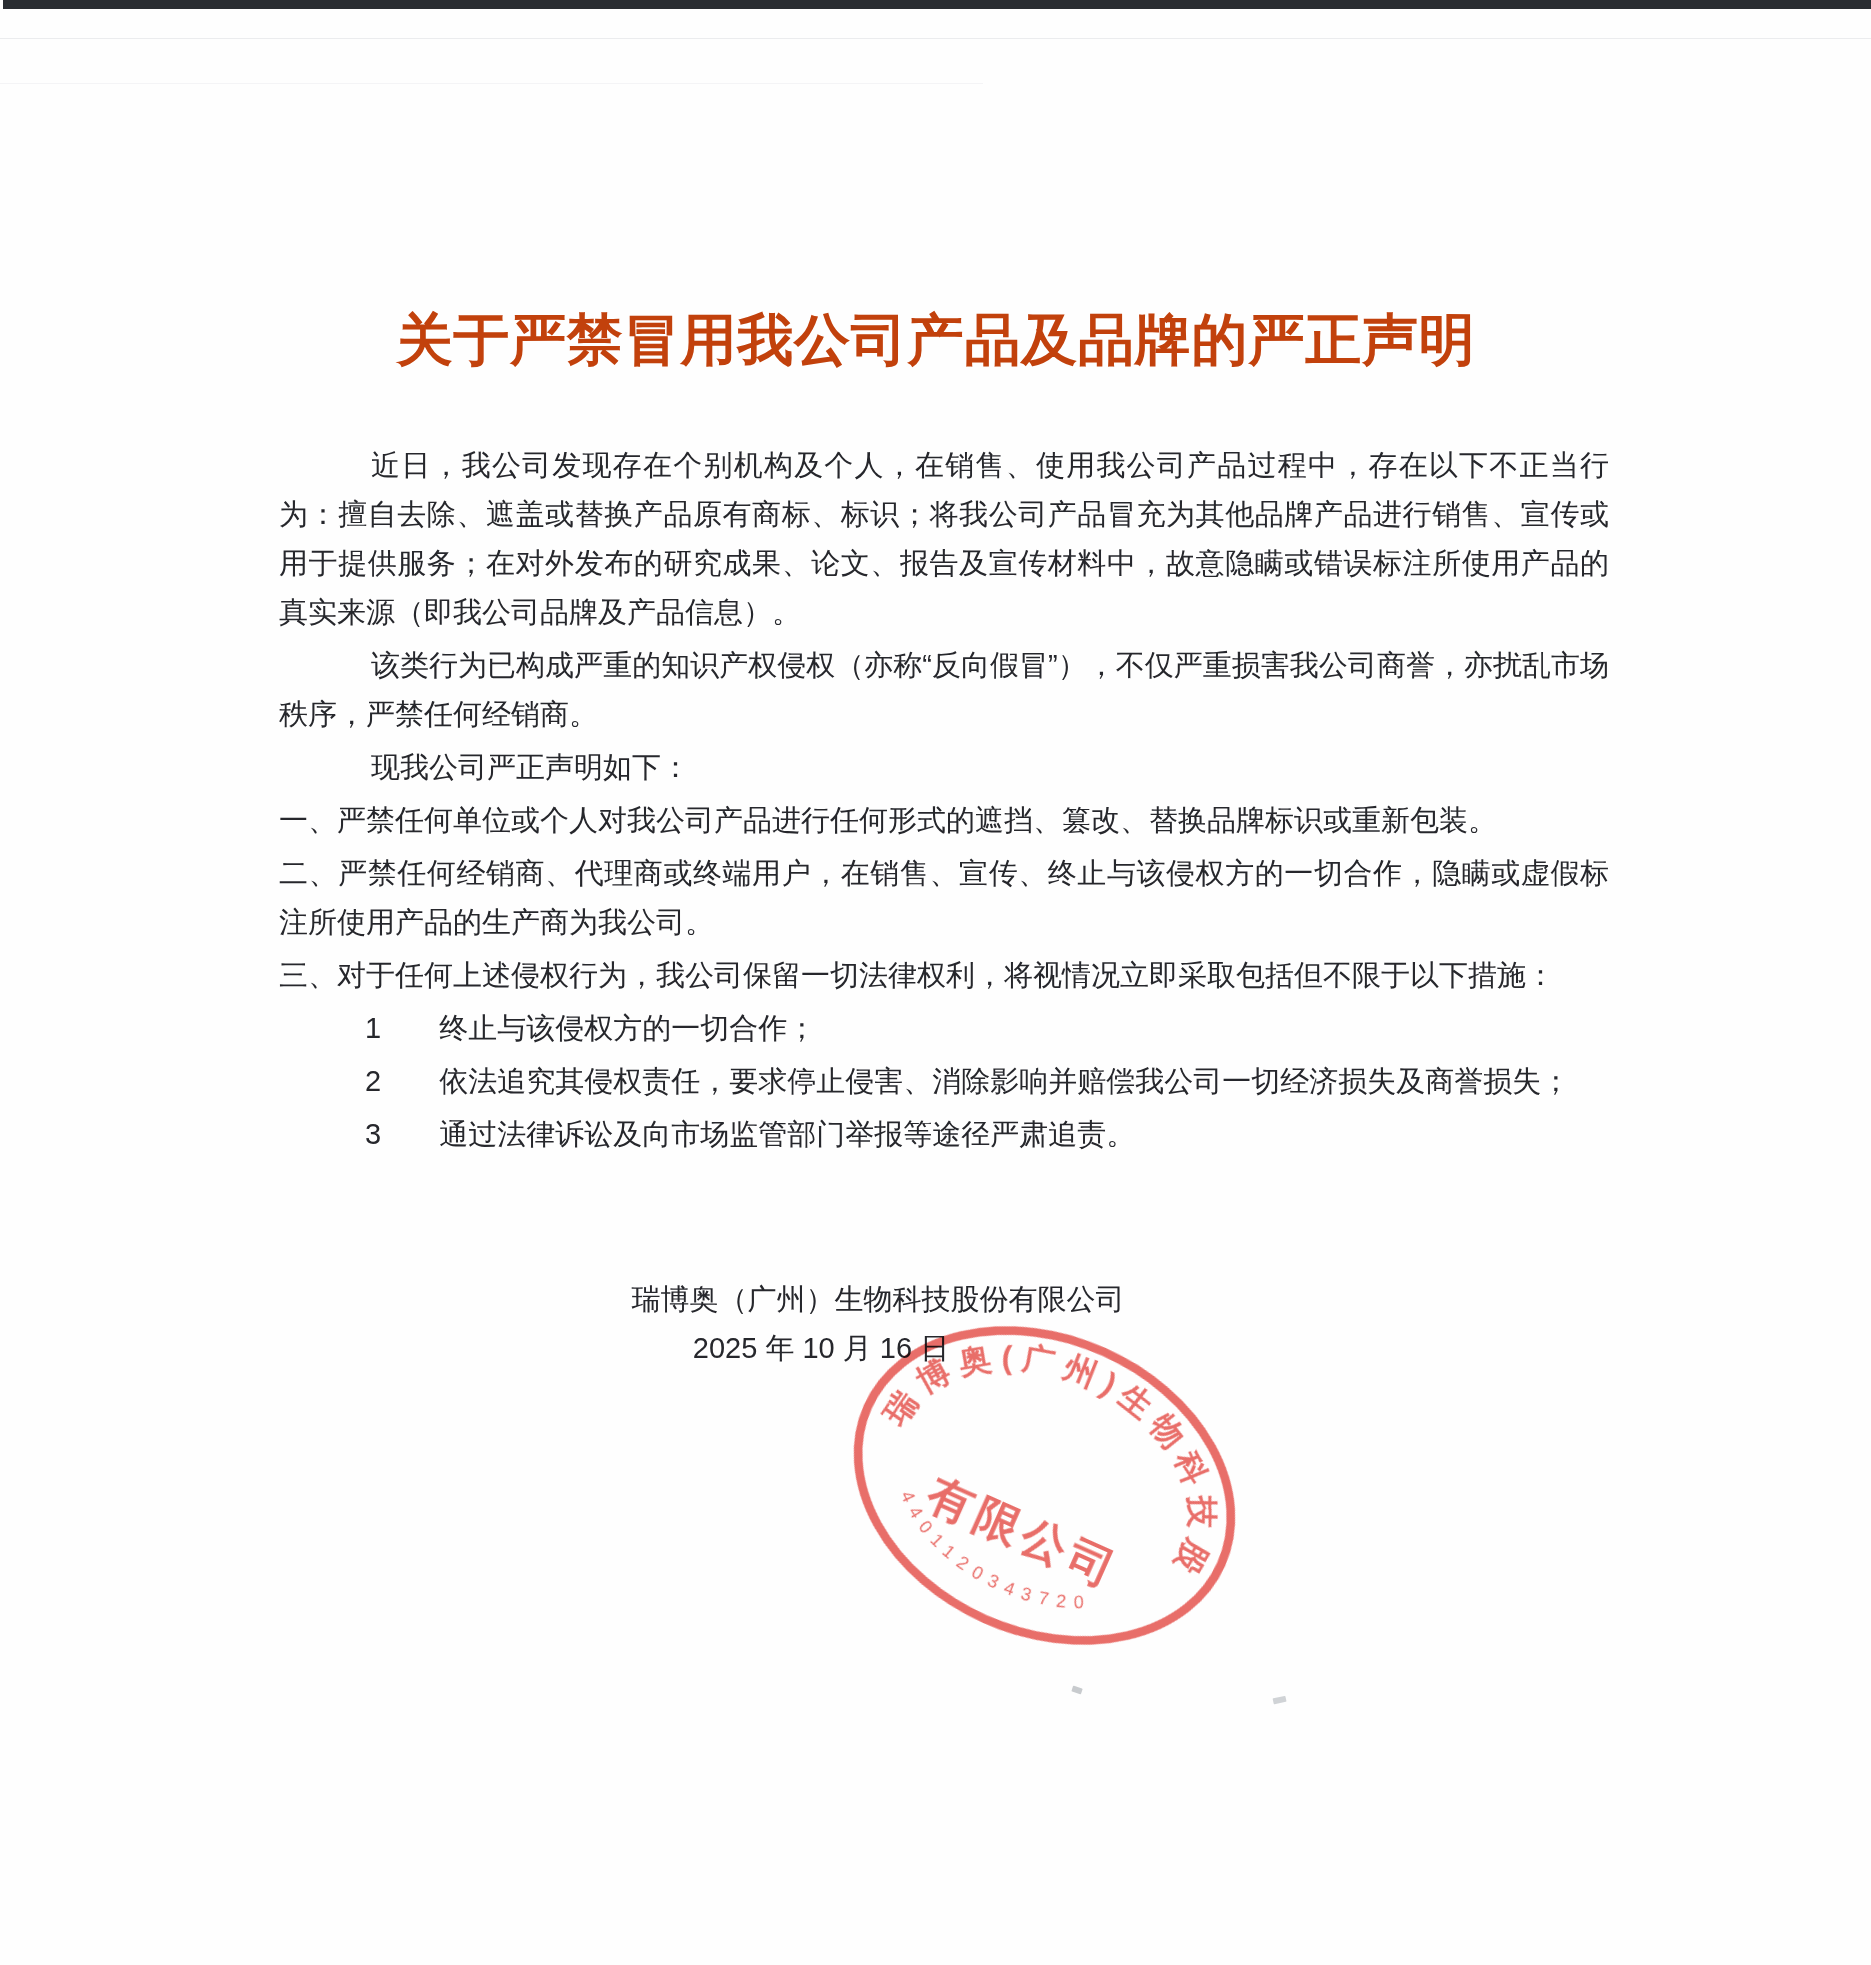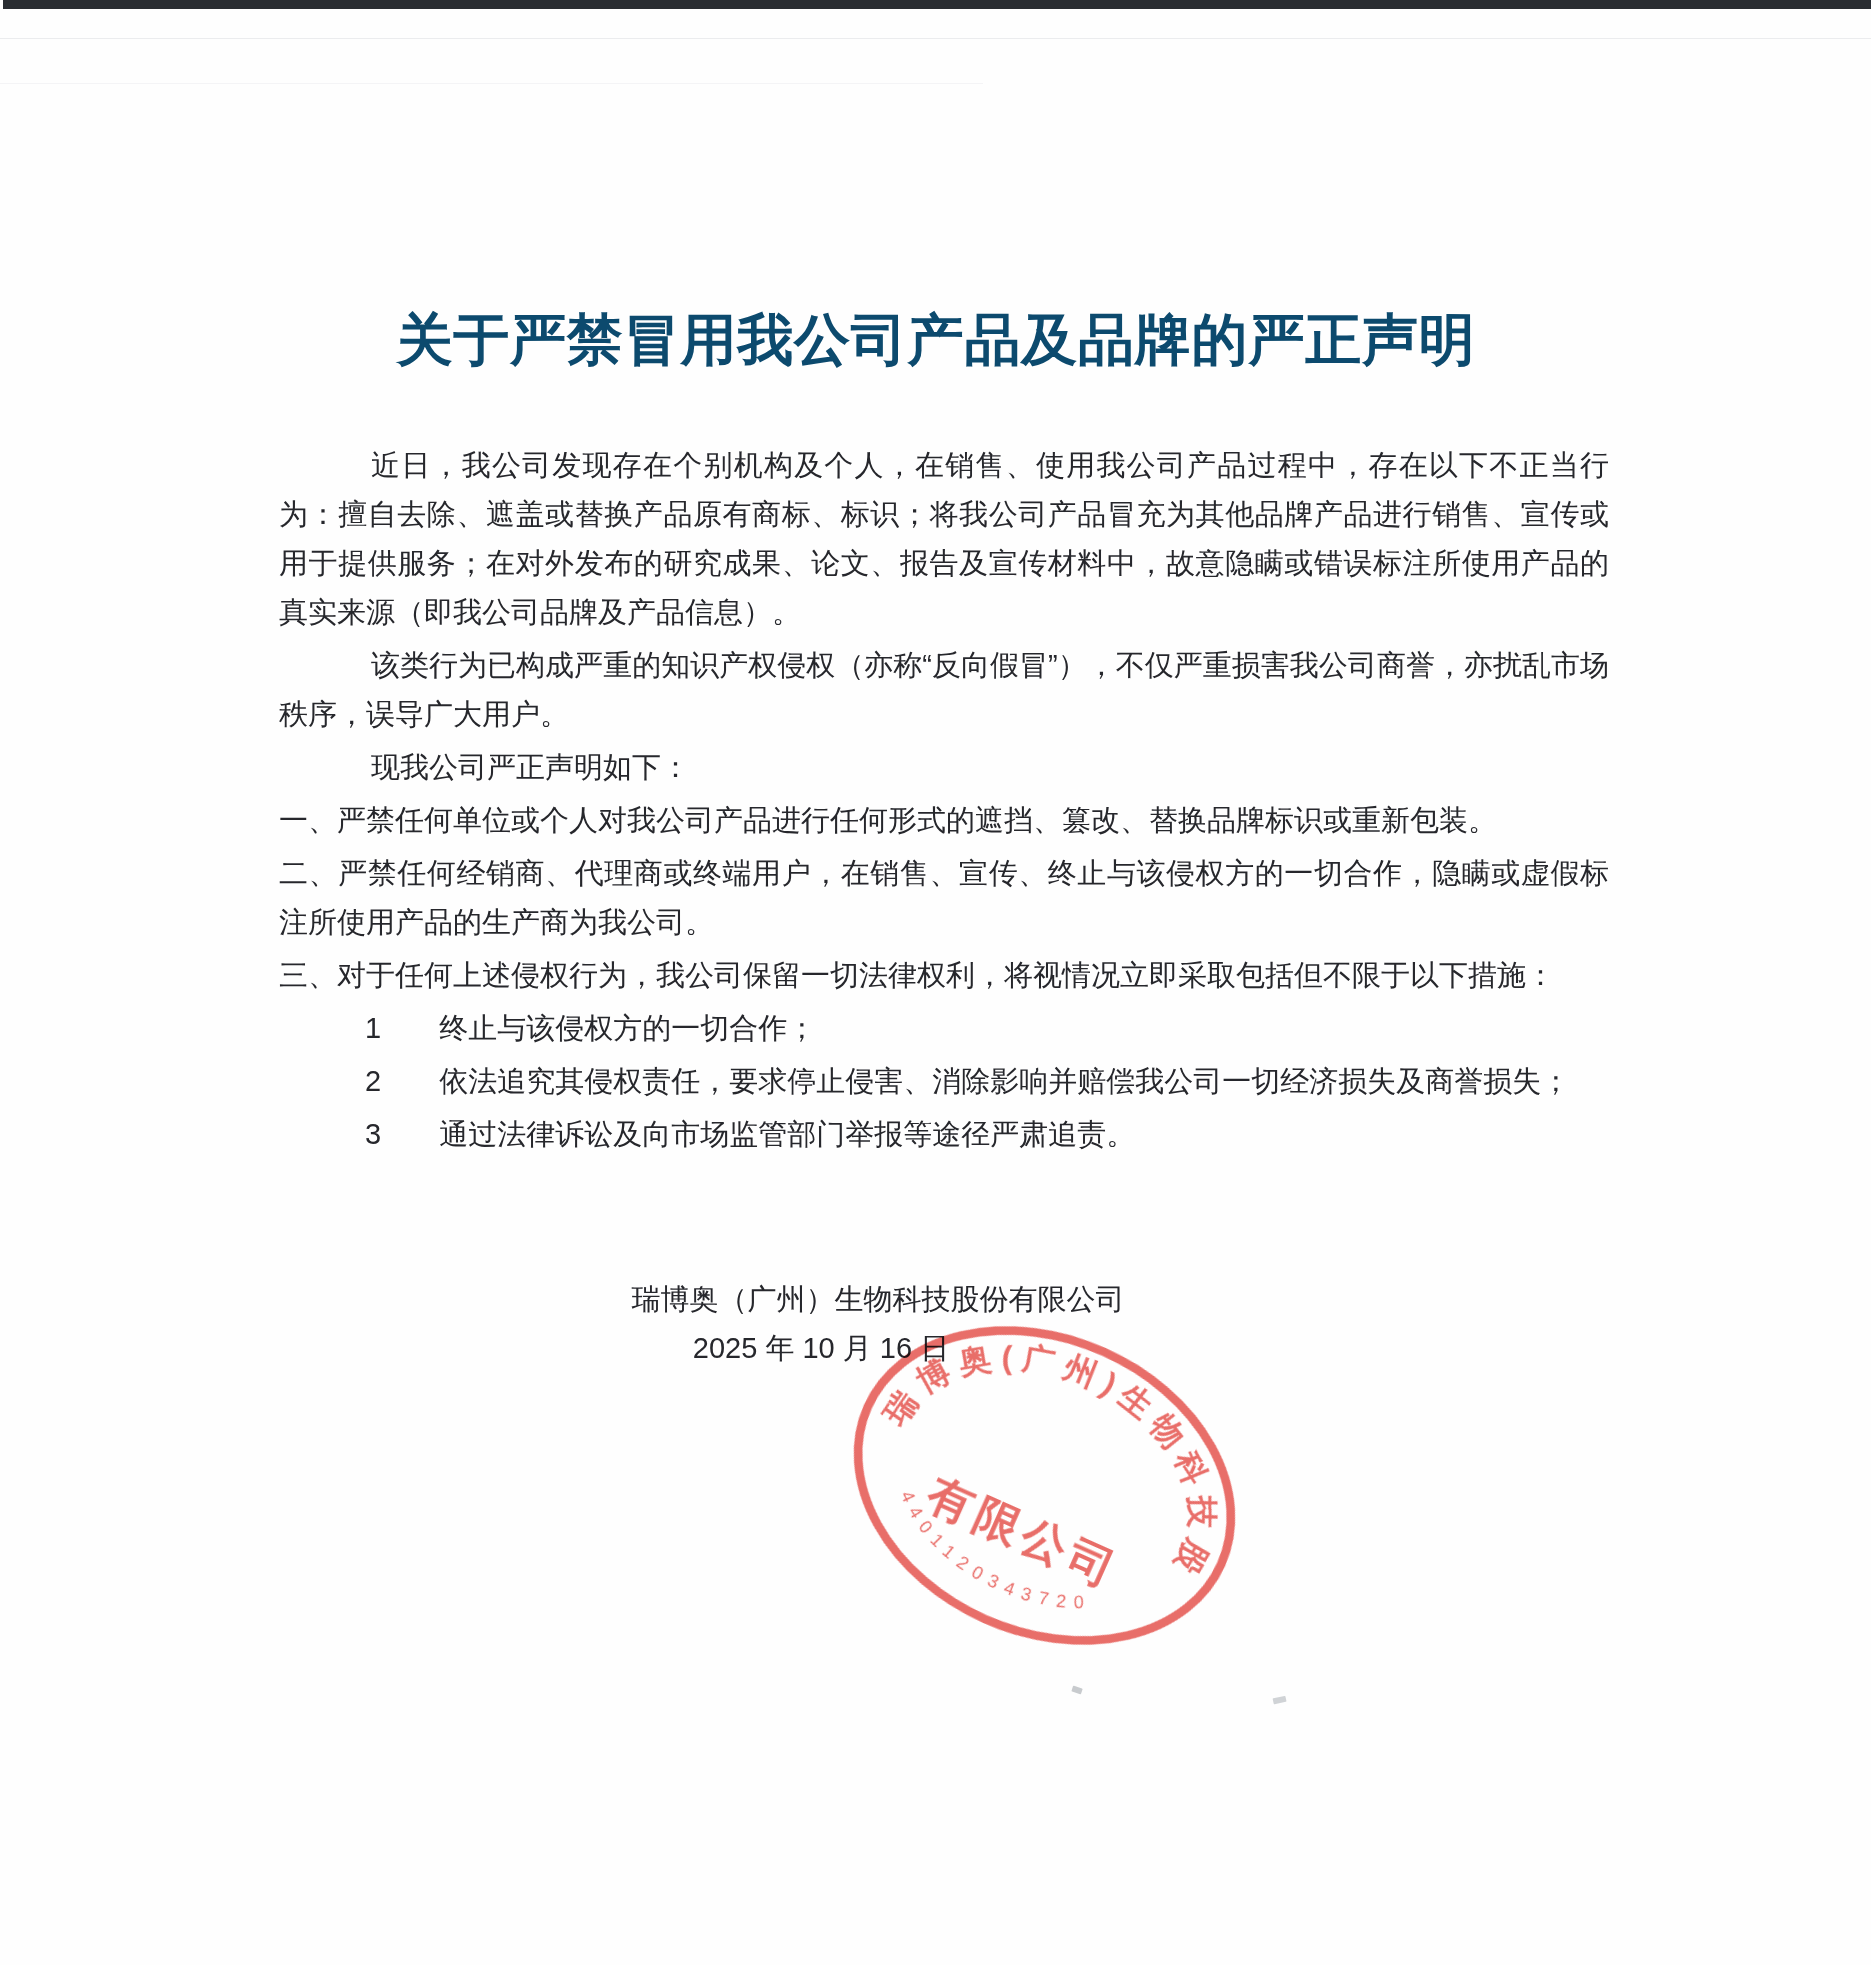--- a/index.html
+++ b/index.html
@@ -6,21 +6,21 @@
   :root{ --seal:#e8615c; --bar:#2a2d32; --ink:#26272c; }
   .page{
     position:relative; width:1872px; height:2647px; background:#fefefe;
     overflow:hidden; font-family:"Liberation Sans", sans-serif; color:var(--ink);
   }
   .topbar{ position:absolute; left:3.1px; top:0; width:1869px; height:8.6px; background:var(--bar); }
   .crease{ position:absolute; left:0; top:38px; width:1872px; height:0.8px; background:#b9bec6; opacity:.28; }
   .crease2{ position:absolute; left:0; top:83px; width:983px; height:0.8px; background:#c5cad1; opacity:.18; }
   .title{
     position:absolute; left:0; top:303px; width:100%; margin:0;
-    text-align:center; font-size:56px; font-weight:bold; letter-spacing:0.8px; color:#0c4a6e;
+    text-align:center; font-size:56px; font-weight:bold; letter-spacing:0.8px; color:#c2410c;
   }
   .content{
     position:absolute; left:275px; top:437px; width:1338px;
     font-size:29px; line-height:49px; text-align:justify; color:var(--ink);
     z-index:2;
   }
   .para{ margin:4px; padding:0; }
   .indent2{ text-indent:92px; }
   .indent4{ text-indent:86px; }
   .flush{ text-indent:0; }
@@ -49,21 +49,21 @@
 
   <div class="topbar"></div>
   <div class="crease"></div>
   <div class="crease2"></div>
 
   <h1 class="title">关于严禁冒用我公司产品及品牌的严正声明</h1>
 
   <div class="content">
     <div>
         <p class="para indent2">近日，我公司发现存在个别机构及个人，在销售、使用我公司产品过程中，存在以下不正当行为：擅自去除、遮盖或替换产品原有商标、标识；将我公司产品冒充为其他品牌产品进行销售、宣传或用于提供服务；在对外发布的研究成果、论文、报告及宣传材料中，故意隐瞒或错误标注所使用产品的真实来源（即我公司品牌及产品信息）。</p>
-        <p class="para indent2">该类行为已构成严重的知识产权侵权（亦称“反向假冒”），不仅严重损害我公司商誉，亦扰乱市场秩序，误导广大用户。</p>
+        <p class="para indent2">该类行为已构成严重的知识产权侵权（亦称“反向假冒”），不仅严重损害我公司商誉，亦扰乱市场秩序，严禁任何经销商。</p>
         <p class="para indent2">现我公司严正声明如下：</p>
         <p class="para flush">一、严禁任何单位或个人对我公司产品进行任何形式的遮挡、篡改、替换品牌标识或重新包装。</p>
         <p class="para flush">二、严禁任何经销商、代理商或终端用户，在销售、宣传、终止与该侵权方的一切合作，隐瞒或虚假标注所使用产品的生产商为我公司。</p>
         <p class="para flush">三、对于任何上述侵权行为，我公司保留一切法律权利，将视情况立即采取包括但不限于以下措施：</p>
         <p class="para indent4">1　　终止与该侵权方的一切合作；</p>
         <p class="para indent4">2　　依法追究其侵权责任，要求停止侵害、消除影响并赔偿我公司一切经济损失及商誉损失；</p>
         <p class="para indent4">3　　通过法律诉讼及向市场监管部门举报等途径严肃追责。</p>
       </div>
 
     <div class="signature">

